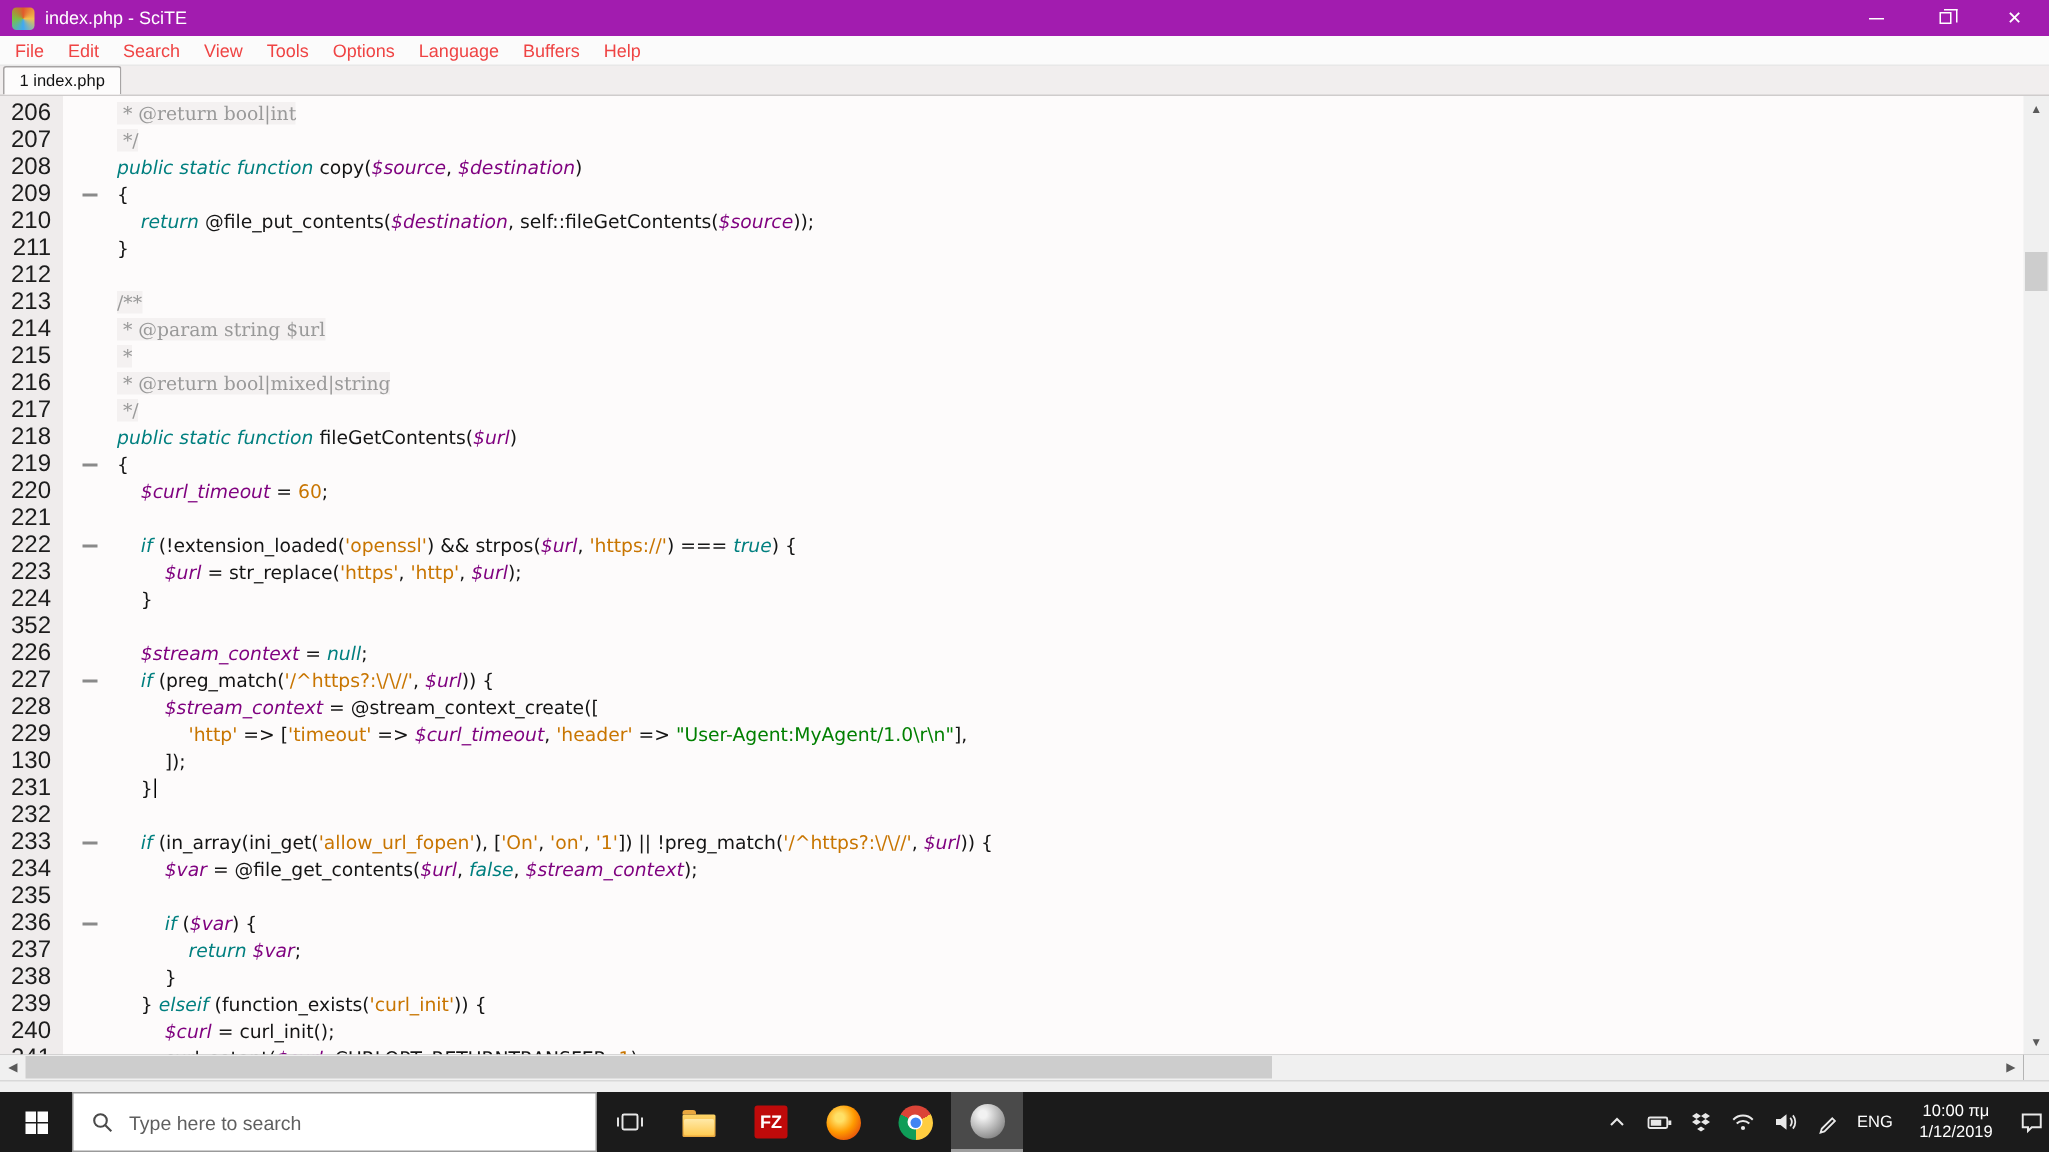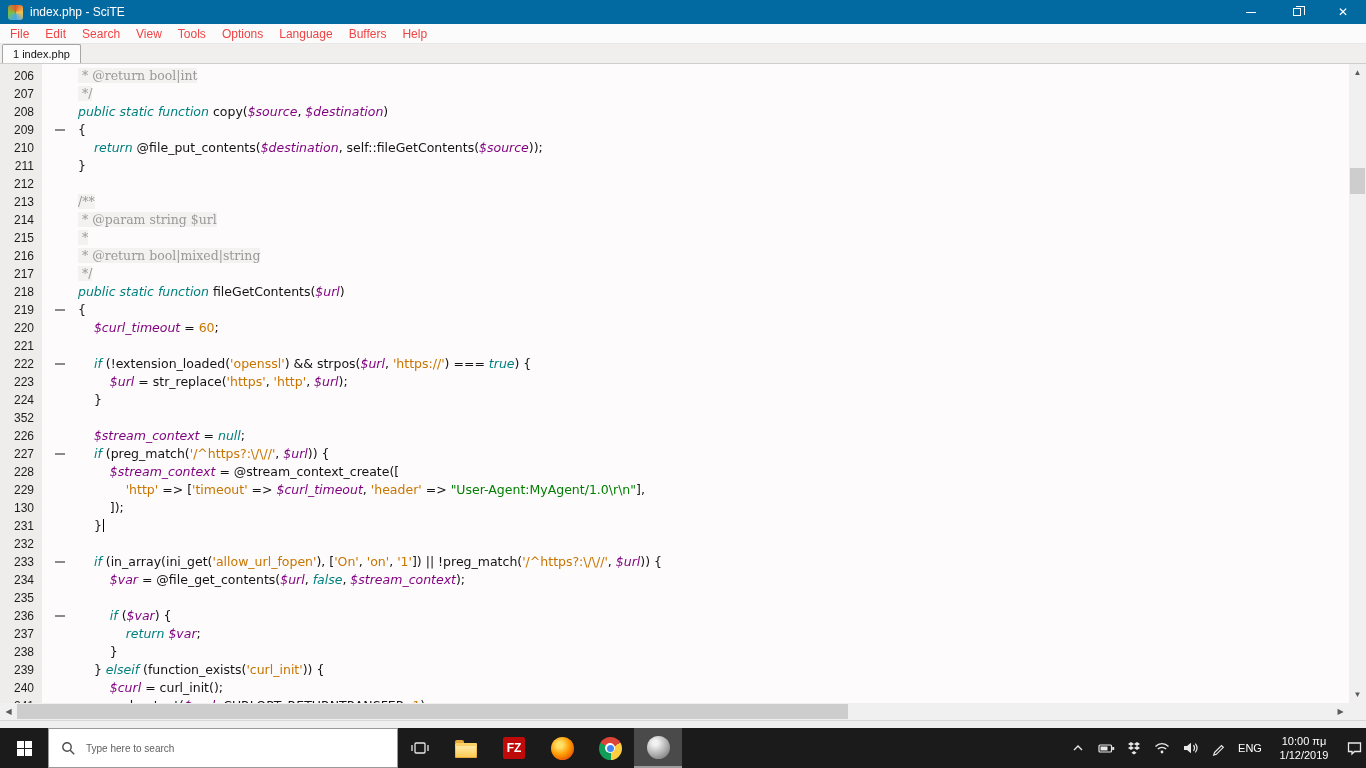--- a/index.html
+++ b/index.html
@@ -1,19 +1,19 @@
 <!DOCTYPE html>
 <html style="--c-keyword: #007F7F; --c-variable: #7F007F; --c-string: #C87500; --c-dstring: #007F00; --c-number: #C87500; --c-comment: #999999; --c-plain: #141414; --c-accent_taskbar: #1B1B1B;"><head>
 <meta charset="utf-8">
 <style>
   * { box-sizing: border-box; margin: 0; padding: 0; }
   html, body { width: 1366px; height: 768px; overflow: hidden; font-family: "Liberation Sans", sans-serif; background:#000; }
 
   
-  .titlebar { height: 24px; background: #0369a1; color: #fff; display: flex; align-items: center; }
+  .titlebar { height: 24px; background: #a21caf; color: #fff; display: flex; align-items: center; }
   .app-icon { width: 15px; height: 15px; margin: 0 7px 0 8px; border-radius: 3px;
     background: conic-gradient(#e05a2b, #f2c14e, #3fa9f5, #7bc043, #e05a2b); }
   .win-title { font-size: 12px; color: #fff; }
   .win-controls { margin-left: auto; display: flex; height: 100%; }
   .win-btn { width: 46px; height: 100%; display: flex; align-items: center; justify-content: center; }
   .glyph-min { width: 10px; height: 1px; background: #fff; display: block; }
   .glyph-restore { position: relative; width: 8px; height: 8px; border: 1px solid #fff; display: block; }
   .glyph-restore::before { content: ""; position: absolute; top: -3px; left: 2px; width: 8px; height: 8px;
     border: 1px solid #fff; border-left: none; border-bottom: none; }
   .glyph-close { color: #fff; font-size: 12px; line-height: 12px; }
@@ -27,21 +27,21 @@
   .tabbar { height: 20px; background: #f1eeee; display: flex; align-items: flex-end; border-bottom: 1px solid #cfcccc; }
   .tab { height: 19px; margin-left: 2px; padding: 3px 10px 0 10px; font-size: 11px; color: #111;
     background: #fdfcfc; border: 1px solid #a7a4a4; border-bottom: none; border-radius: 2px 2px 0 0; }
 
   
   .editor { height: 639px; display: flex; background: #fdfbfb; }
   .code-area { width: 1349px; overflow: hidden; padding-top: 3px; position: relative;
     background: linear-gradient(90deg, #efecec 0, #efecec 42px, #fdfbfb 42px); }
   .code-row { display: flex; height: 18px; line-height: 18px; }
   .gutter-num { width: 42px; flex: 0 0 42px; text-align: right; padding-right: 8px;
-    font-size: 12px; color: #1c1c1c; }
+    font-size: 16px; color: #1c1c1c; }
   .fold-cell { width: 36px; flex: 0 0 36px; position: relative; }
   .fold-dash { position: absolute; left: 13px; top: 8px; width: 10px; height: 2px; background: #8a8a8a; }
   .code-text { white-space: pre; font-family: "DejaVu Sans", sans-serif; font-size: 12.5px; color: var(--c-plain); }
   .tk-p { color: var(--c-plain); }
   .tk-k { color: var(--c-keyword); font-style: italic; }
   .tk-v { color: var(--c-variable); font-style: italic; }
   .tk-s { color: var(--c-string); }
   .tk-d { color: var(--c-dstring); }
   .tk-n { color: var(--c-number); }
   .tk-c { color: var(--c-comment); font-family: "DejaVu Serif", serif; background: #f4f1f1; }
@@ -61,21 +61,21 @@
   .status-strip { height: 8px; background: #f0f0f0; border-top: 1px solid #d8d8d8; }
 
   
   .taskbar { height: 40px; background: #1b1b1b; display: flex; align-items: stretch; }
   .tb-left { display: flex; align-items: stretch; }
   .start-cell { width: 48px; display: flex; align-items: center; justify-content: center; }
   .win-logo { display: grid; grid-template-columns: 7px 7px; grid-template-rows: 7px 7px; gap: 1px; }
   .win-logo span { background: #fff; }
   .searchbox { width: 350px; background: #fff; border: 1px solid #9a9a9a; display: flex; align-items: center;
     padding-left: 12px; gap: 10px; }
-  .search-text { font-size: 10px; color: #5f5f5f; }
+  .search-text { font-size: 13px; color: #5f5f5f; }
   .tb-cell { width: 44px; display: flex; align-items: center; justify-content: center; }
   .app-cell { width: 48px; display: flex; align-items: center; justify-content: center; }
   .app-cell.active { background: #4a4a4a; border-bottom: 2px solid #9e9e9e; }
   .folder-icon { width: 22px; height: 15px; margin-top: 5px; position: relative; border-radius: 1px;
     background: linear-gradient(#ffd567, #e9a73f); }
   .folder-icon::before { content: ""; position: absolute; top: -3px; left: 0; width: 9px; height: 3px;
     background: #e9a73f; border-radius: 2px 2px 0 0; }
   .folder-icon::after { content: ""; position: absolute; top: 3px; left: 1px; right: 1px; bottom: 1px;
     background: linear-gradient(#ffe9a8, #ffcb52); border-radius: 1px; }
   .fz-icon { width: 22px; height: 22px; background: #bf0a0a; color: #fff; font-weight: bold; font-size: 12px;

